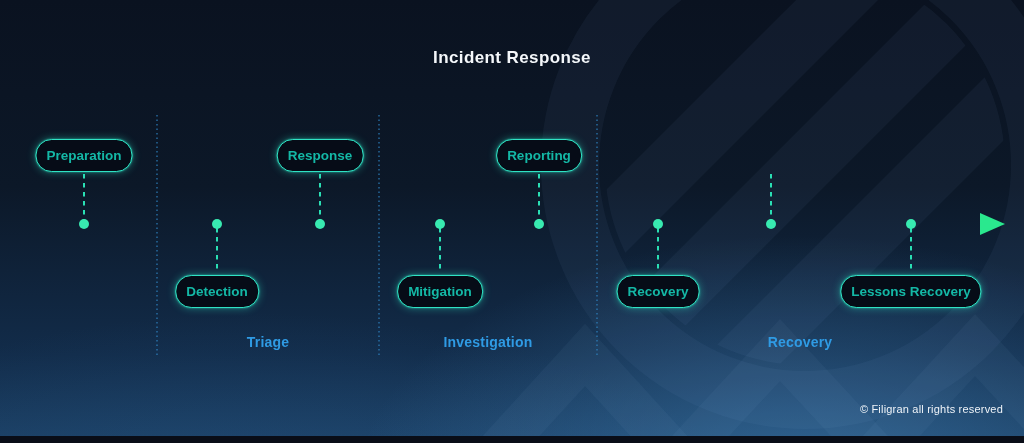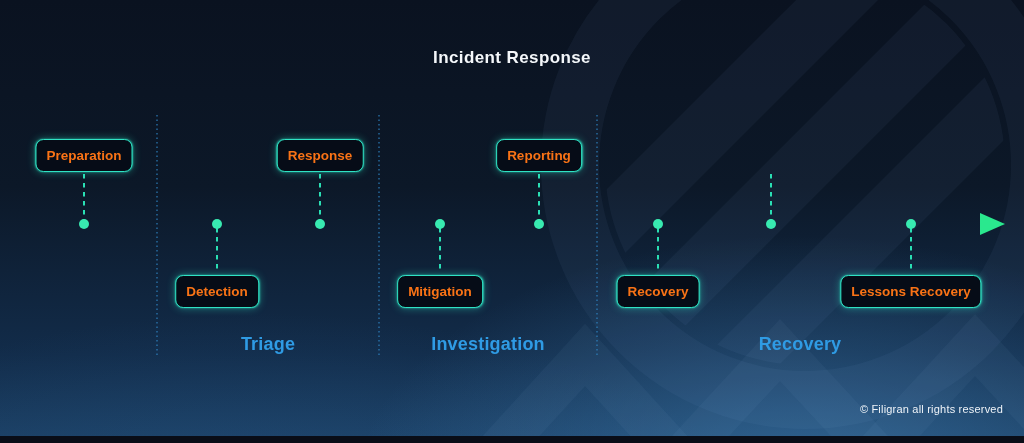--- a/index.html
+++ b/index.html
@@ -22,31 +22,31 @@
   .title{
     position:absolute;top:28px;left:0;width:100%;
     text-align:center;color:#f4f7fa;
     font-size:17px;font-weight:bold;letter-spacing:0.4px;line-height:22px;margin-top:19px;
   }
 
   .pill{
     position:absolute;transform:translateX(-50%);
     height:31px;line-height:31px;padding:0 10px;
     background:#060c17;
-    border:1.5px solid #2fe3c4;border-radius:8px;
-    color:#f97316;font-size:13.5px;font-weight:bold;white-space:nowrap;
+    border:1.5px solid #2fe3c4;border-radius:16px;
+    color:#14b8a6;font-size:13.5px;font-weight:bold;white-space:nowrap;
     box-shadow:0 0 9px rgba(47,227,196,0.45), 0 0 2px rgba(47,227,196,0.7);
     text-align:center;
   }
   .pill.above{top:139px;}
   .pill.below{top:275px;}
 
   .phase{
     position:absolute;top:334px;transform:translateX(-50%);
-    color:#2f9be4;font-size:18px;font-weight:bold;letter-spacing:0.2px;
+    color:#2f9be4;font-size:14px;font-weight:bold;letter-spacing:0.2px;
   }
 
   .copyright{
     position:absolute;top:403px;right:21px;
     color:#eef3f8;font-size:11px;letter-spacing:0.2px;
   }
 </style>
 </head>
 <body>
 

